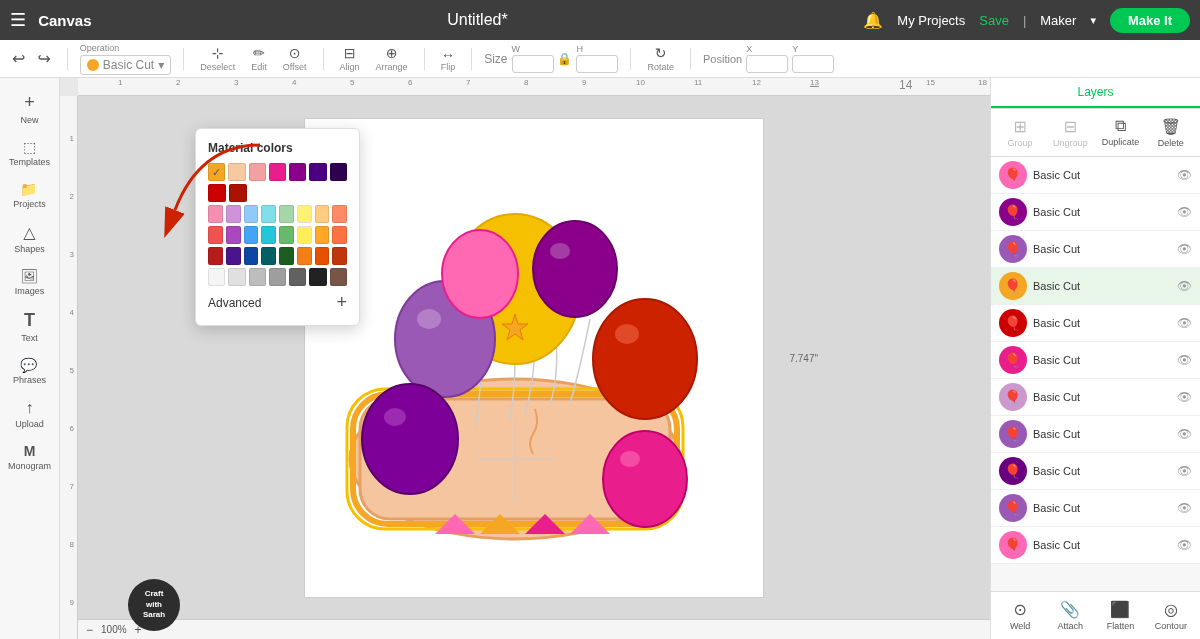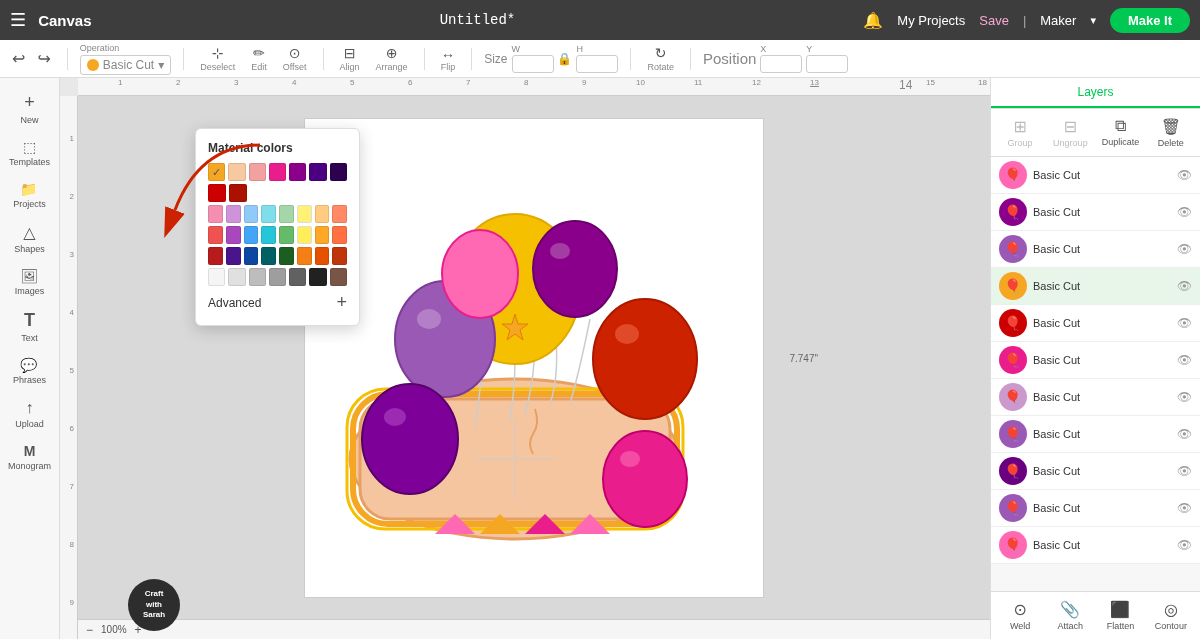--- a/index.html
+++ b/index.html
@@ -186,26 +186,26 @@
       font-weight: bold; line-height: 1.2; z-index: 10;
     }
   </style>
 </head>
 <body>
 
 <div class="topbar">
   <span class="topbar-menu">☰</span>
   <span style="font-size:15px;font-weight:600;color:#fff;">Canvas</span>
   <div class="topbar-center">
-    <span style="font-size:14px;color:#fff;font-family:Liberation Mono, monospace;">Untitled*</span>
+    <span style="font-size:16px;color:#fff;">Untitled*</span>
   </div>
   <div class="topbar-right">
     <span style="font-size:16px;">🔔</span>
     <span style="font-size:13px;color:#fff;cursor:pointer;">My Projects</span>
-    <span style="font-size:13px;color:#f9a8d4;cursor:pointer;">Save</span>
+    <span style="font-size:13px;color:#22c55e;cursor:pointer;">Save</span>
     <span style="color:#aaa;">|</span>
     <span style="font-size:13px;color:#fff;cursor:pointer;">Maker</span>
     <span style="color:#fff;font-size:11px;">▾</span>
     <button class="make-it-btn">Make It</button>
   </div>
 </div>
 
 <div class="toolbar">
   <div class="toolbar-undo">
     <button class="toolbar-undo" style="background:none;border:none;cursor:pointer;font-size:16px;color:#555;">↩</button>
@@ -260,21 +260,21 @@
       <input class="size-input" type="text" value="" style="width: 42px;">
     </div>
   </div>
   <div class="toolbar-divider"></div>
   <div class="toolbar-btn">
     <span class="icon">↻</span>
     <span class="toolbar-label">Rotate</span>
   </div>
   <div class="toolbar-divider"></div>
   <div style="display:flex;align-items:center;gap:4px;">
-    <span class="toolbar-label" style="font-size:15px;color:#888;">Position</span>
+    <span class="toolbar-label" style="font-size:11px;color:#888;">Position</span>
     <div class="toolbar-field">
       <span class="field-label">X</span>
       <input class="size-input" type="text" value="" style="width: 42px;">
     </div>
     <div class="toolbar-field">
       <span class="field-label">Y</span>
       <input class="size-input" type="text" value="" style="width: 42px;">
     </div>
   </div>
 </div>

